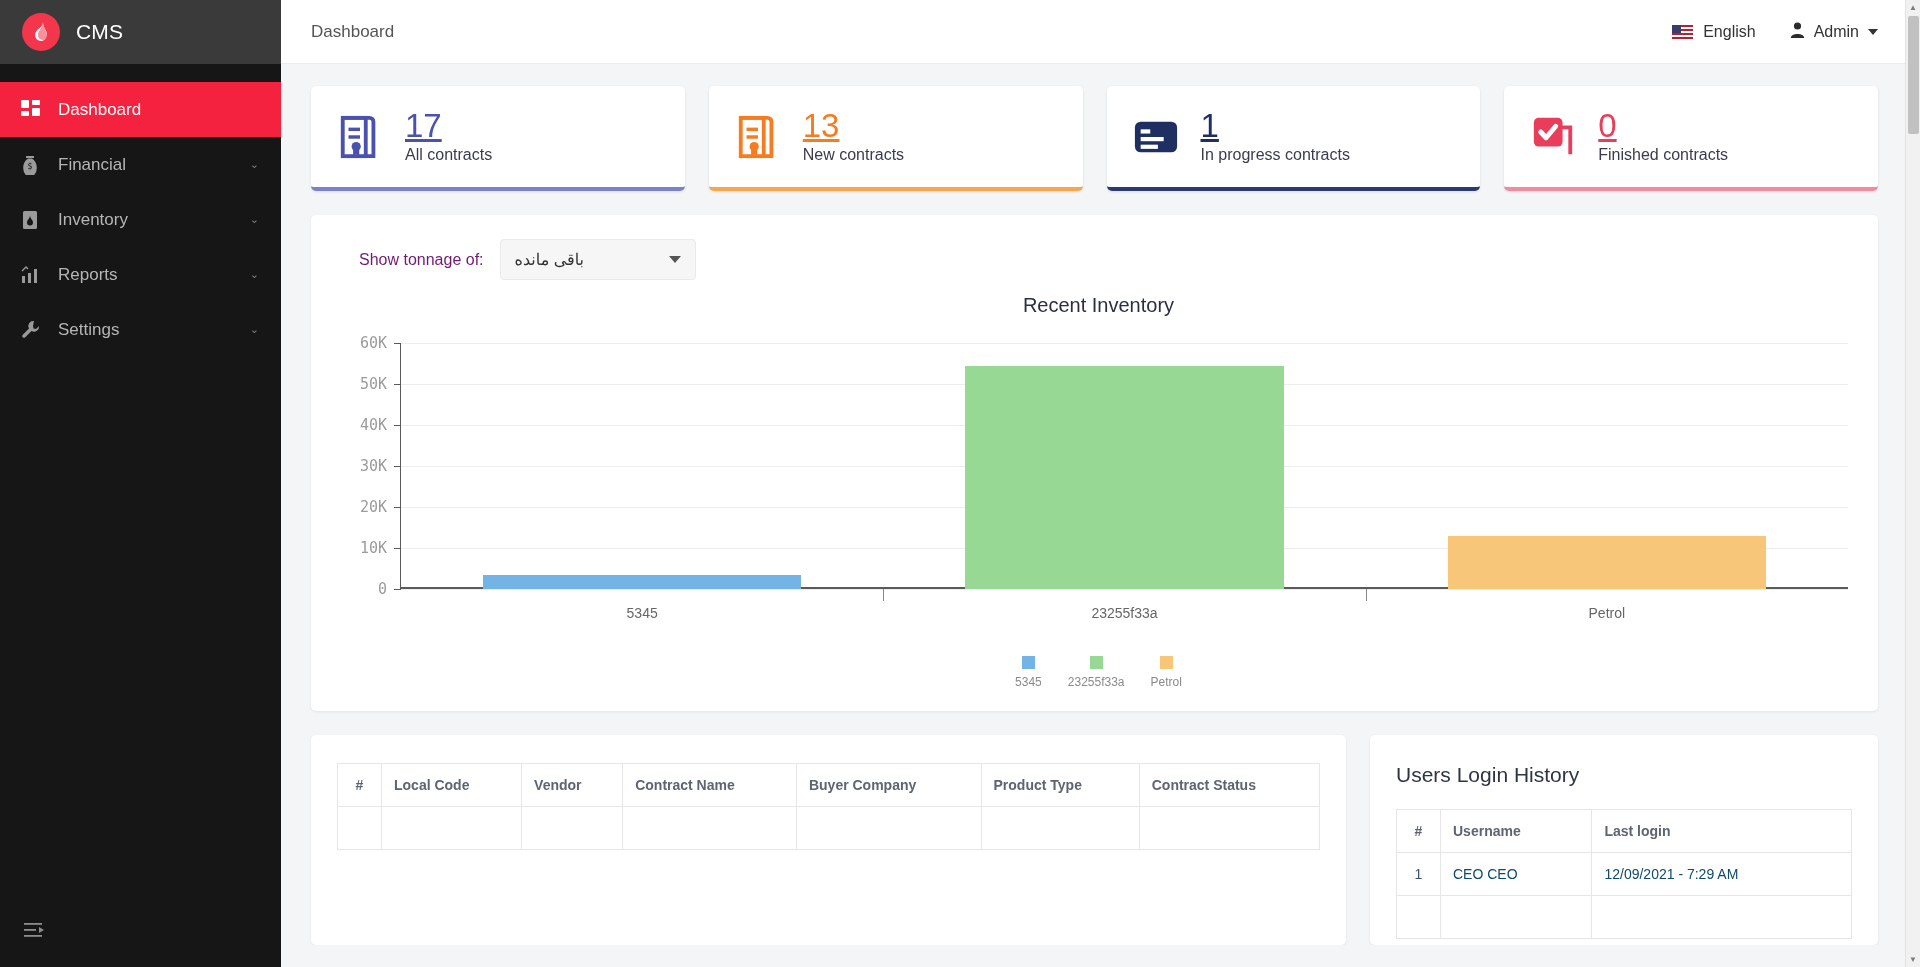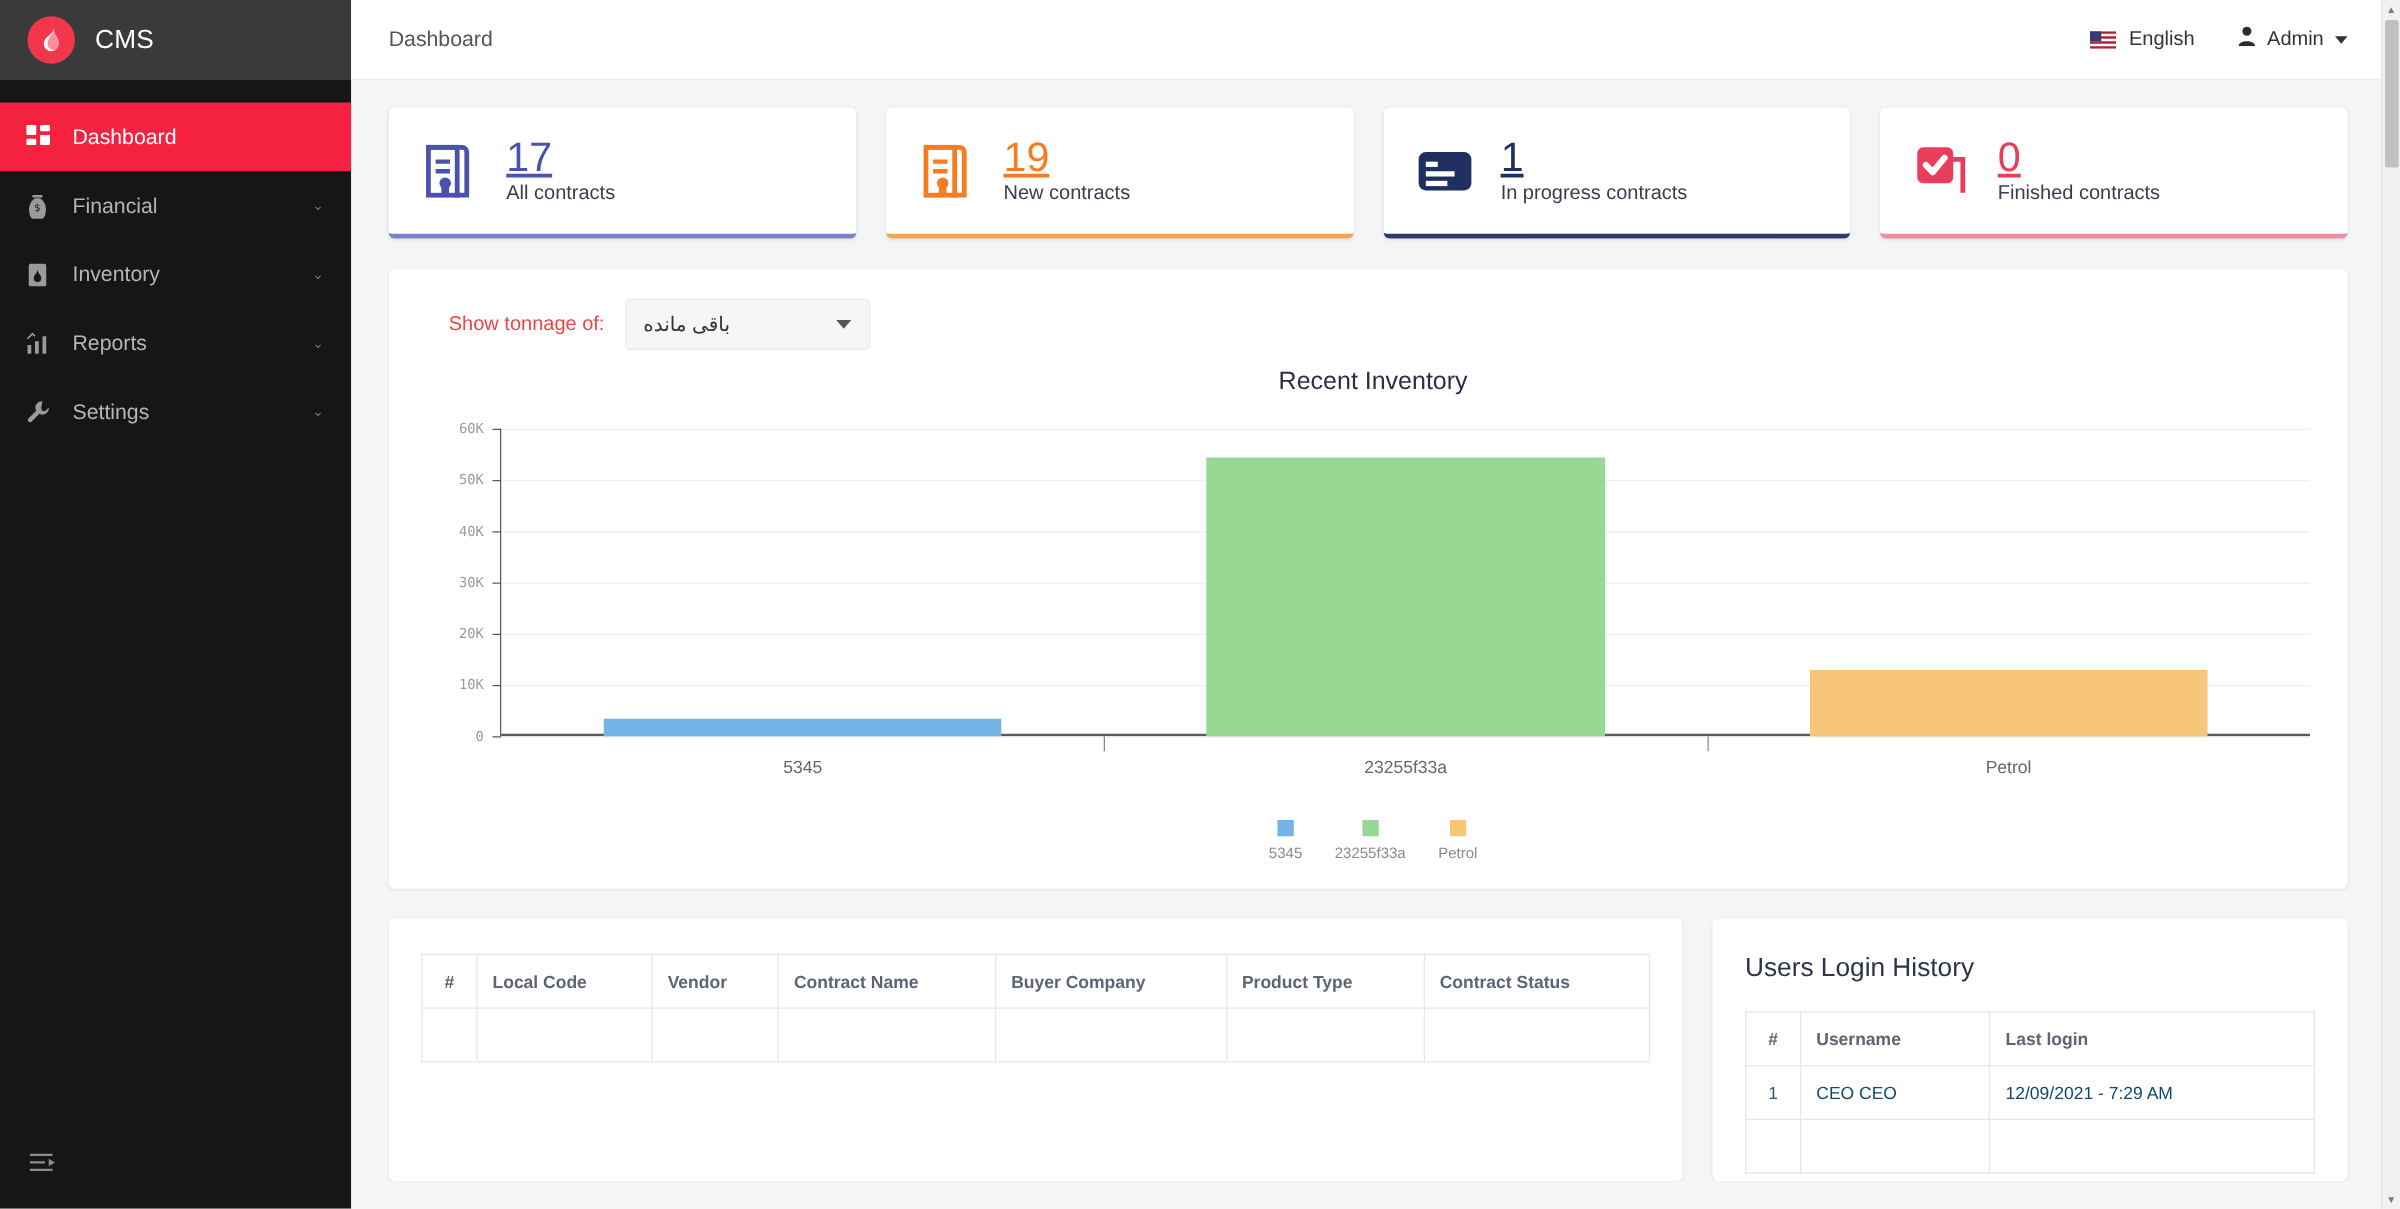--- a/index.html
+++ b/index.html
@@ -68,33 +68,33 @@
     border-bottom: 4px solid transparent;
   }
   .card-ico { width: 46px; height: 46px; flex: 0 0 46px; }
   .card-num { font-size: 33px; line-height: 1.05; font-weight: 400; text-decoration: underline; }
   .card-lbl { font-size: 16px; color: #3b3b50; margin-top: 3px; }
 
   
   .panel { background: #fff; border-radius: 5px; box-shadow: 0 1px 3px rgba(0,0,0,.07); }
   .chart-panel { margin-top: 24px; padding: 24px 30px 20px 38px; height: 496px; }
   .chart-toolbar { display: flex; align-items: center; gap: 16px; padding-left: 10px; }
-  .tool-label { font-size: 16px; color: #ef4444; }
+  .tool-label { font-size: 16px; color: #701a75; }
   .select {
     width: 196px; height: 41px; background: #f6f6f6; border: 1px solid #eaeaea;
     border-radius: 4px; display: flex; align-items: center;
     justify-content: space-between; padding: 0 14px; font-size: 16px; color: #333; cursor: pointer;
   }
   .select-caret { width: 0; height: 0; border-left: 6px solid transparent; border-right: 6px solid transparent; border-top: 7px solid #555; }
   .chart-title { text-align: center; font-size: 20px; color: #2a2f45; margin-top: 14px; }
 
   .plot-wrap { position: relative; margin-top: 26px; height: 275px; }
   .plot { position: absolute; left: 52px; right: 0; top: 0; height: 246px; }
   .ytick { position: absolute; right: 100%; transform: translateY(-50%); margin-right: 14px;
-           font-size: 11px; color: #9b9b9b; white-space: nowrap; font-family: "DejaVu Sans Mono", monospace; }
+           font-size: 15px; color: #9b9b9b; white-space: nowrap; font-family: "DejaVu Sans Mono", monospace; }
   .gridline { position: absolute; left: 0; right: 0; height: 1px; background: #ededed; }
   .yaxis { position: absolute; left: -1px; top: 0; bottom: 0; width: 1px; background: #5a5a5a; }
   .ytickmark { position: absolute; left: -7px; width: 7px; height: 1px; background: #5a5a5a; }
   .xaxis { position: absolute; left: 0; right: 0; bottom: 0; height: 2px; background: #5a5a5a; }
   .bars { position: absolute; left: 0; right: 0; top: 0; bottom: 0; display: flex; }
   .bar-slot { flex: 1; position: relative; display: flex; align-items: flex-end; justify-content: center; }
   .bar { width: 66%; }
   .xsep { position: absolute; bottom: -12px; width: 1px; height: 12px; background: #888; }
   .xlabels { position: absolute; left: 52px; right: 0; top: 262px; display: flex; }
   .xlabel { flex: 1; text-align: center; font-size: 14px; color: #666; }
@@ -273,21 +273,21 @@
             <svg width="46" height="46" viewBox="0 0 24 24">
                 <path d="M3 2h14a2 2 0 0 1 2 2v18h-5" fill="none" stroke="#f57c20" stroke-width="2"></path>
                 <rect x="3" y="2" width="12" height="20" fill="none" stroke="#f57c20" stroke-width="2"></rect>
                 <line x1="6" y1="8" x2="12" y2="8" stroke="#f57c20" stroke-width="1.8"></line>
                 <line x1="6" y1="12" x2="12" y2="12" stroke="#f57c20" stroke-width="1.8"></line>
                 <circle cx="10" cy="17" r="2.4" fill="#f57c20"></circle>
                 <path d="M8.4 18.6 L8.4 22 L10 21 L11.6 22 L11.6 18.6 z" fill="#f57c20"></path>
               </svg>
           </span>
           <div>
-            <div class="card-num" style="color:#f57c20">19</div>
+            <div class="card-num" style="color:#f57c20">13</div>
             <div class="card-lbl">New contracts</div>
           </div>
         </div>
 
         <div class="card" style="border-bottom-color:#2b3a72">
           <span class="card-ico">
             <svg width="46" height="46" viewBox="0 0 24 24">
                 <rect x="1" y="4" width="22" height="16" rx="3" fill="#1f2f61"></rect>
                 <rect x="4" y="8" width="5" height="2.2" fill="#fff"></rect>
                 <rect x="4" y="12" width="12" height="2.2" fill="#fff"></rect>

